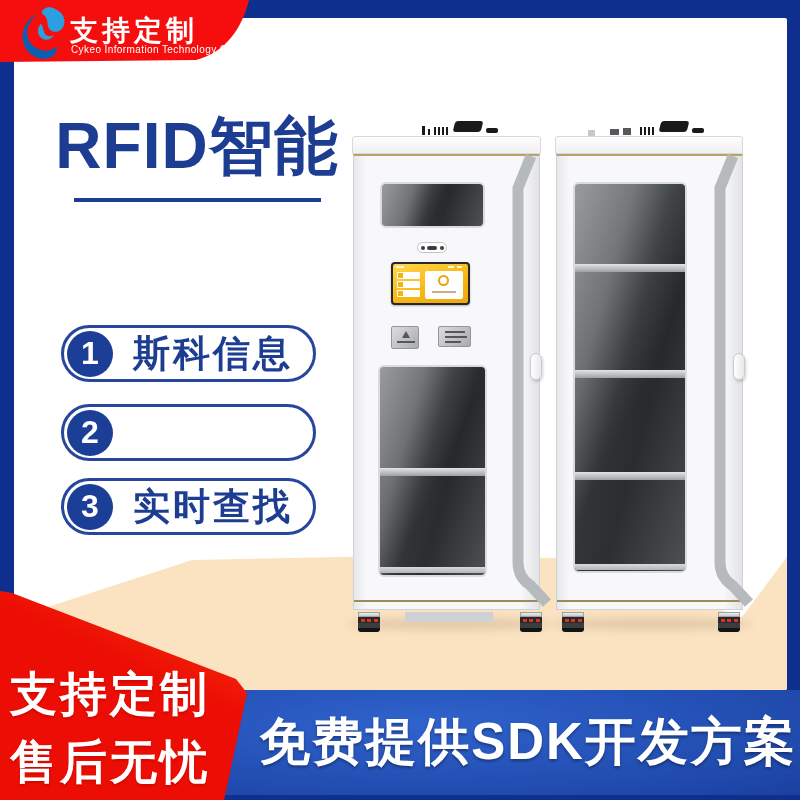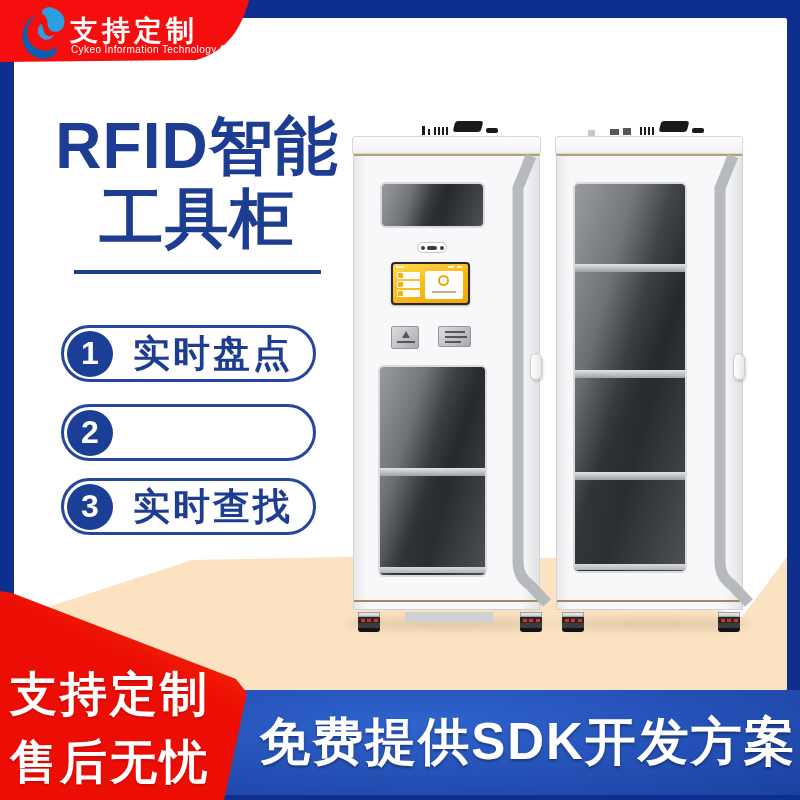--- a/index.html
+++ b/index.html
@@ -77,27 +77,26 @@
 <body>
 
 <div id="canvas">
 
   <div id="card">
 
     <div id="floor"></div>
 
     <div id="title-block">
       <div class="title-line">RFID智能</div>
-      <div class="title-line">工具柜</div>
       <div id="title-underline"></div>
     </div>
 
     <div class="pill" style="top:307px;">
       <div class="pill-circle">1</div>
-      <div class="pill-label">实时盘点</div>
+      <div class="pill-label">斯科信息</div>
     </div>
     <div class="pill" style="top:386px;">
       <div class="pill-circle">2</div>
     </div>
     <div class="pill" style="top:460px;">
       <div class="pill-circle">3</div>
       <div class="pill-label">实时查找</div>
     </div>
 
     <div class="cab-shadow" style="left:332px;top:600px;width:206px;"></div>

